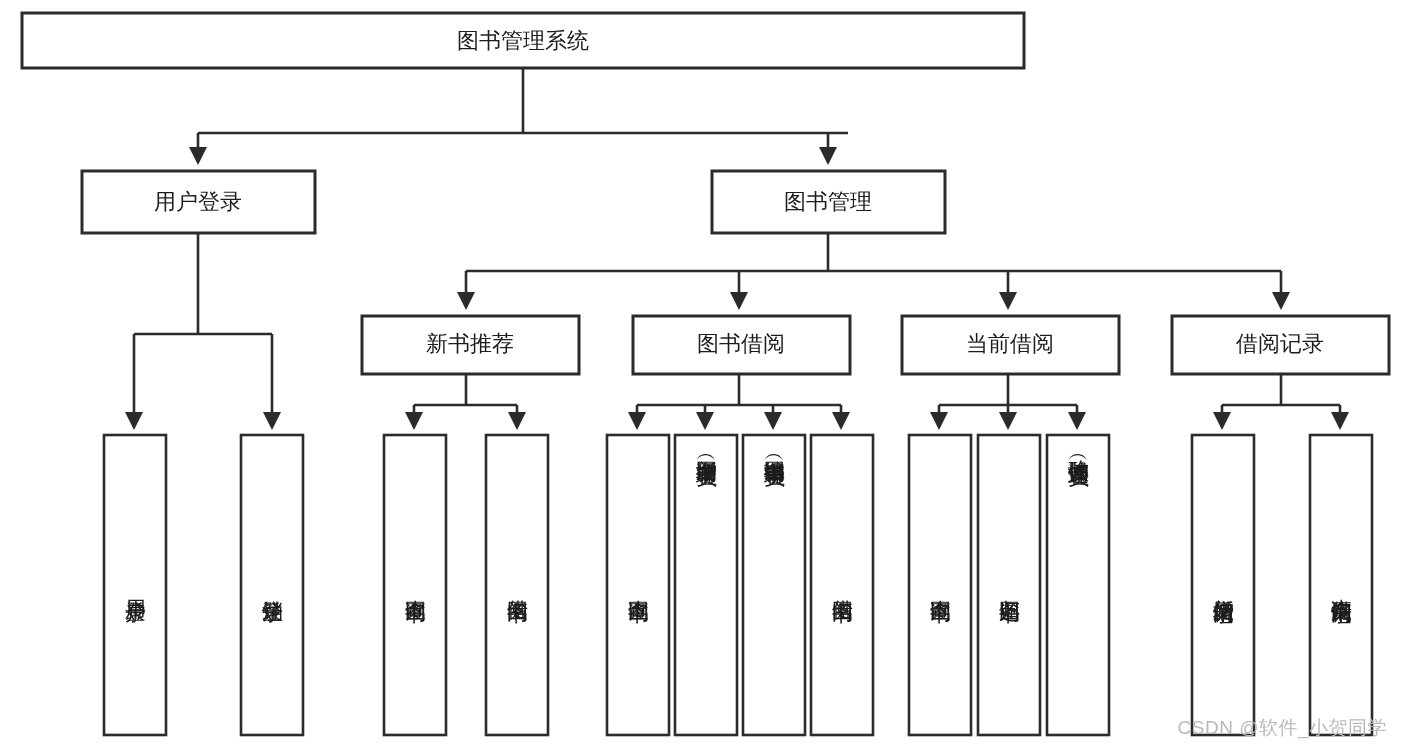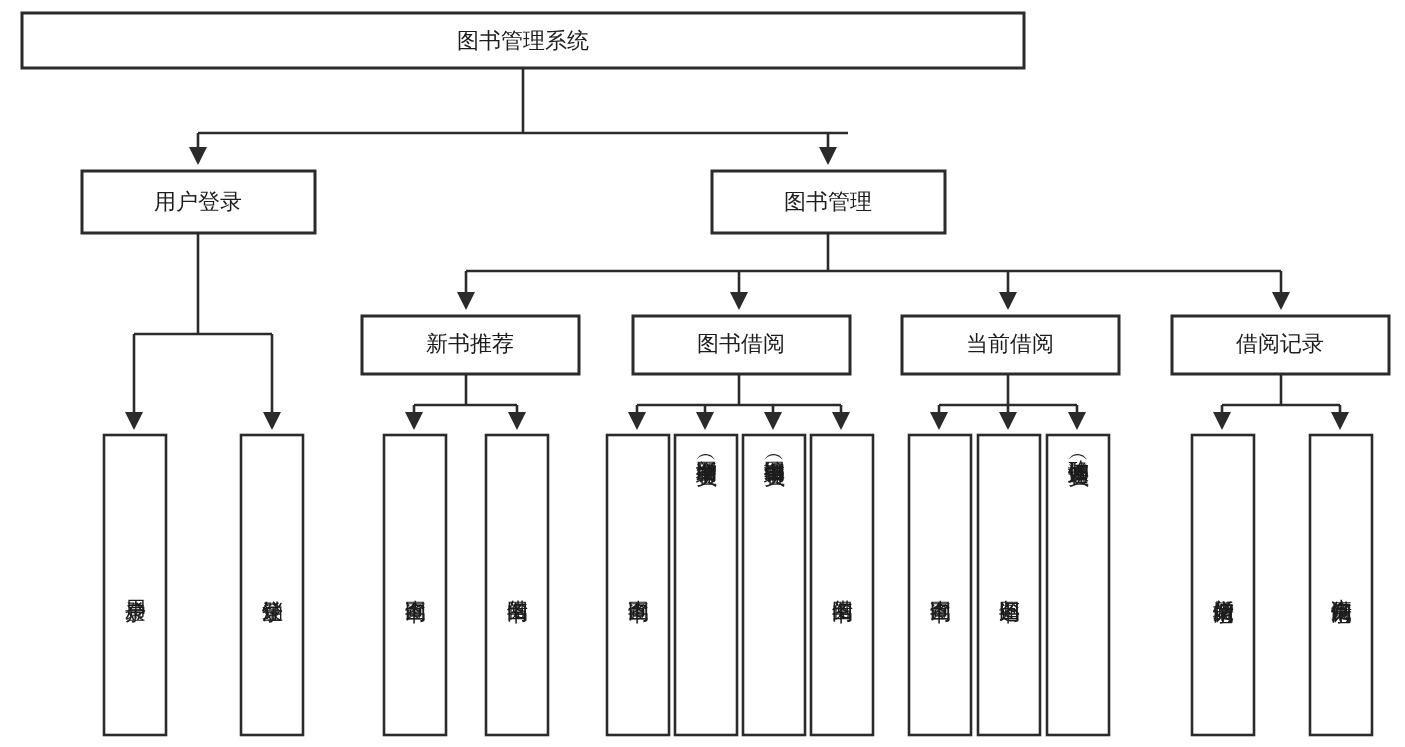--- a/index.html
+++ b/index.html
@@ -272,14 +272,15 @@
   </div>
 
   <div class="leaf-label-wrap" style="left:1192px; top:435px; width:62px; height:300px;">
     <span class="leaf-label">新增借阅记录</span>
   </div>
 
   <div class="leaf-label-wrap" style="left:1310px; top:435px; width:62px; height:300px;">
     <span class="leaf-label">查询借阅记录</span>
   </div>
 
+  <div class="watermark">CSDN @软件_小贺同学</div>
 
 </div>
 
 </body></html>

